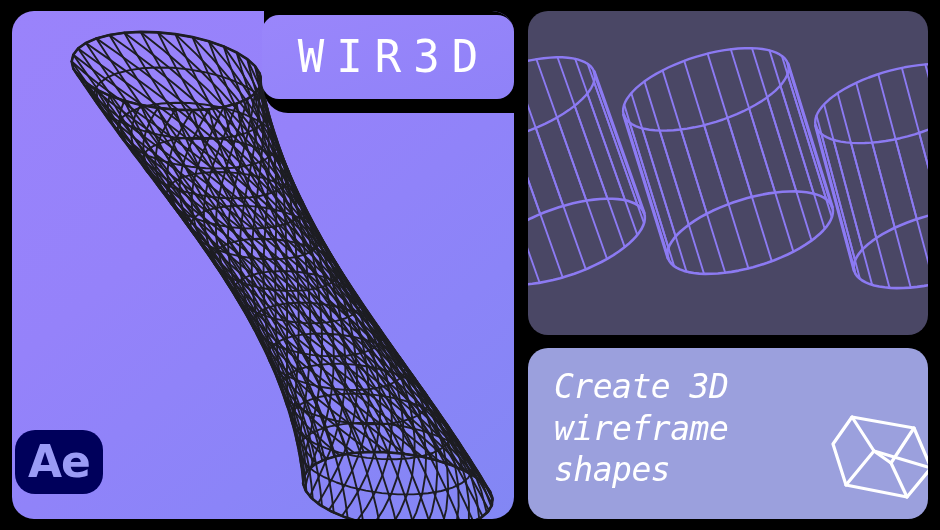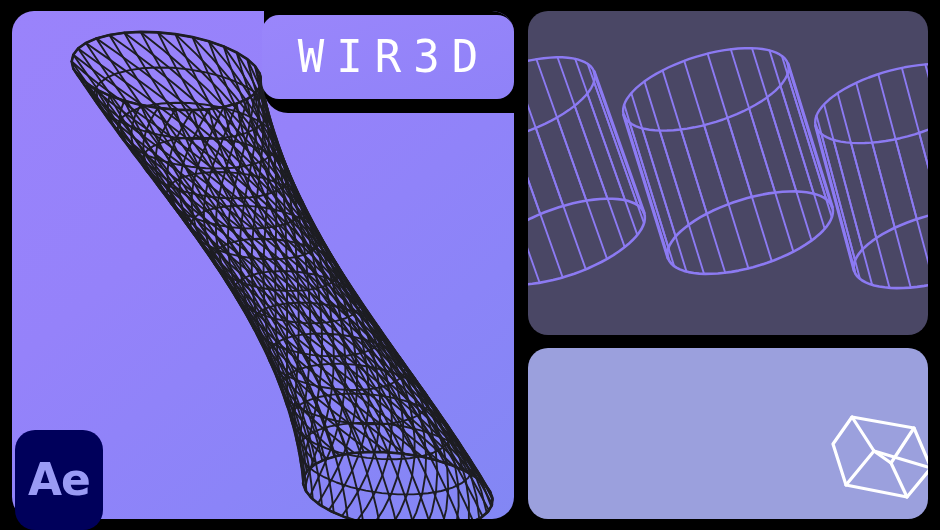--- a/index.html
+++ b/index.html
@@ -53,21 +53,21 @@
     letter-spacing:12px;
     text-indent:12px;
     line-height:1;
     white-space:nowrap;
   }
 
   
   #ae-logo {
     position:absolute;
     left:15px; top:430px;
-    width:88px; height:100px;
+    width:88px; height:64px;
     border-radius:20px;
     background:#00005b;
     display:flex; align-items:center; justify-content:center;
   }
   #ae-logo-text {
     font-family:"DejaVu Sans","Liberation Sans",sans-serif;
     font-size:44px;
     font-weight:bold;
     color:#9a9bf5;
     line-height:1;
@@ -298,20 +298,23 @@
           <path d="M418.5,53.2L457.1,198.2" stroke-width="1.9"></path>
           <path d="M435.9,56.2L474.5,201.1" stroke-width="1.9"></path>
           <path d="M448.0,62.1L486.6,207.0" stroke-width="1.9"></path>
           <path d="M287.6,114.6L326.2,259.6" stroke-width="3.2"></path>
           <path d="M453.8,70.4L492.4,215.4" stroke-width="3.2"></path>
         </g>
     </svg>
   </div>
 
   <div id="caption-panel">
+    <div id="caption-text">Create 3D
+wireframe
+shapes</div>
     <div id="cube-icon">
       <svg viewBox="0 0 108 100">
         <g fill="none" stroke="#ffffff" stroke-width="3.2" stroke-linejoin="round" stroke-linecap="round">
 
           <polygon points="24,11 86,22 103,62 79,91 18,79 5,38"></polygon>
 
           <path d="M24,11 L46,45"></path>
           <path d="M103,62 L46,45"></path>
           <path d="M18,79 L46,45"></path>
 

